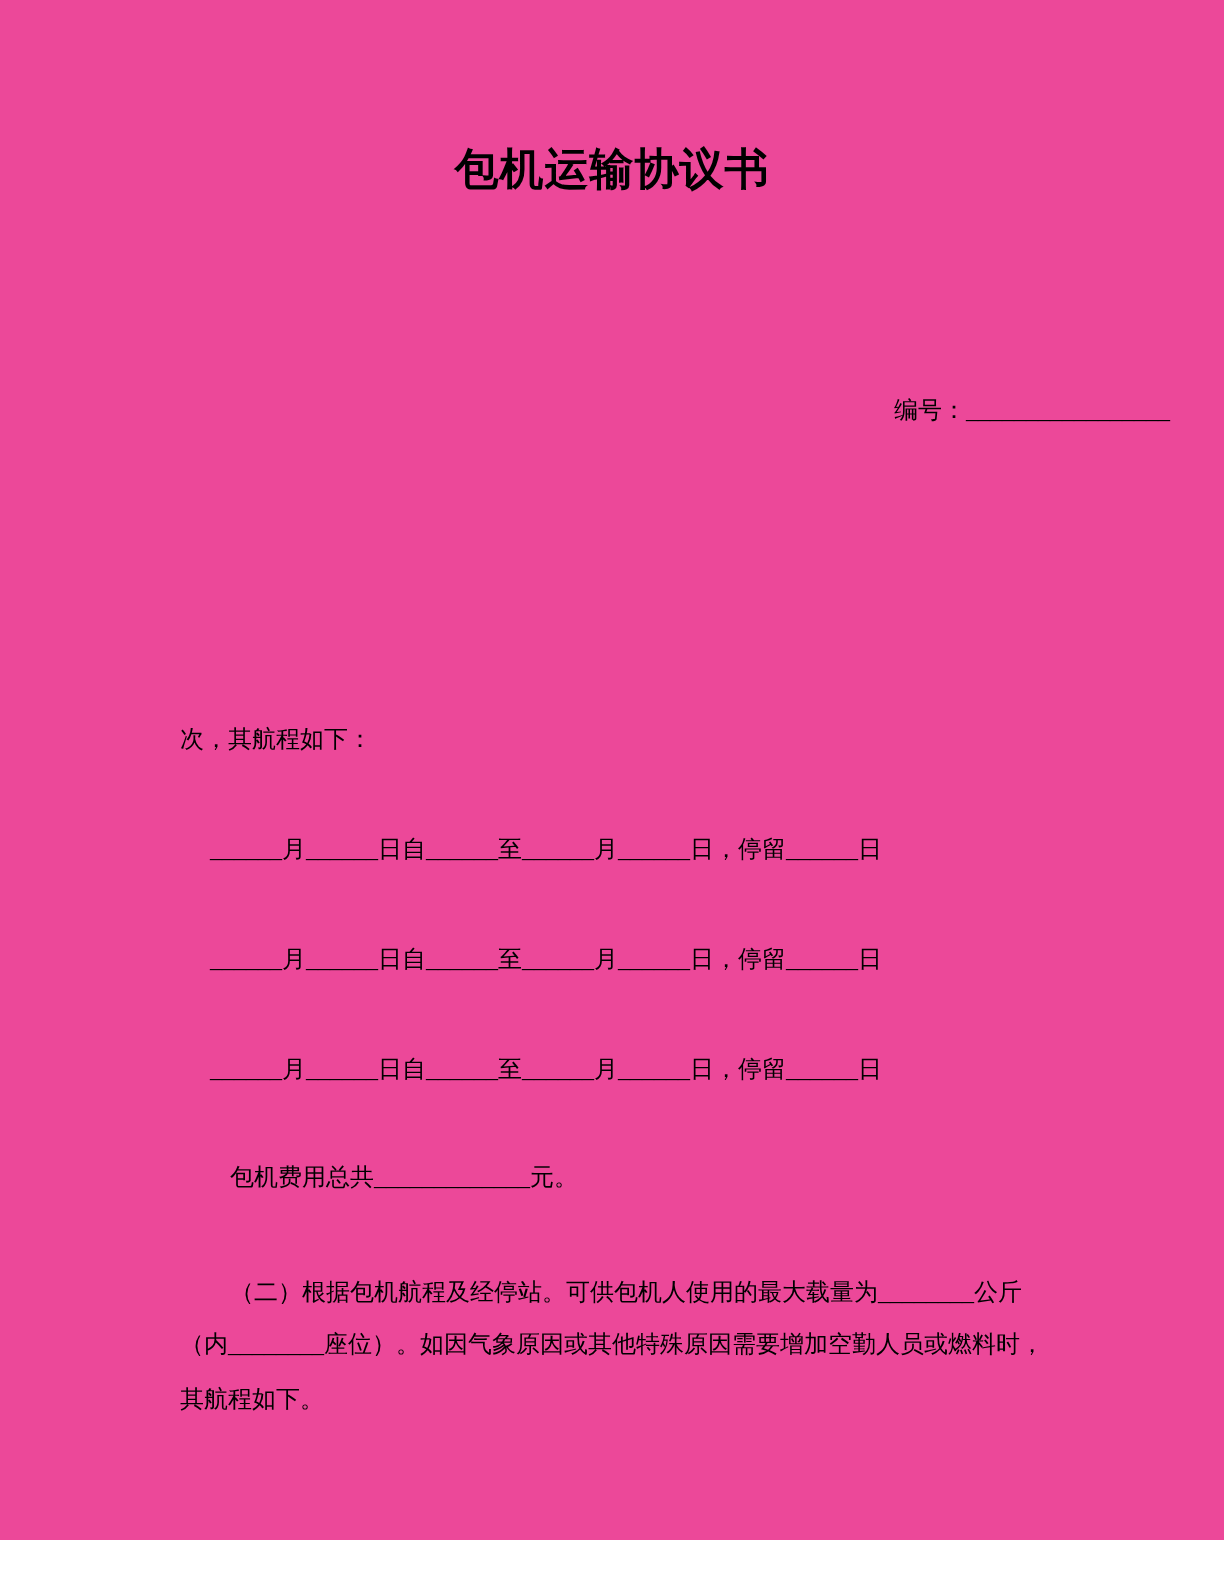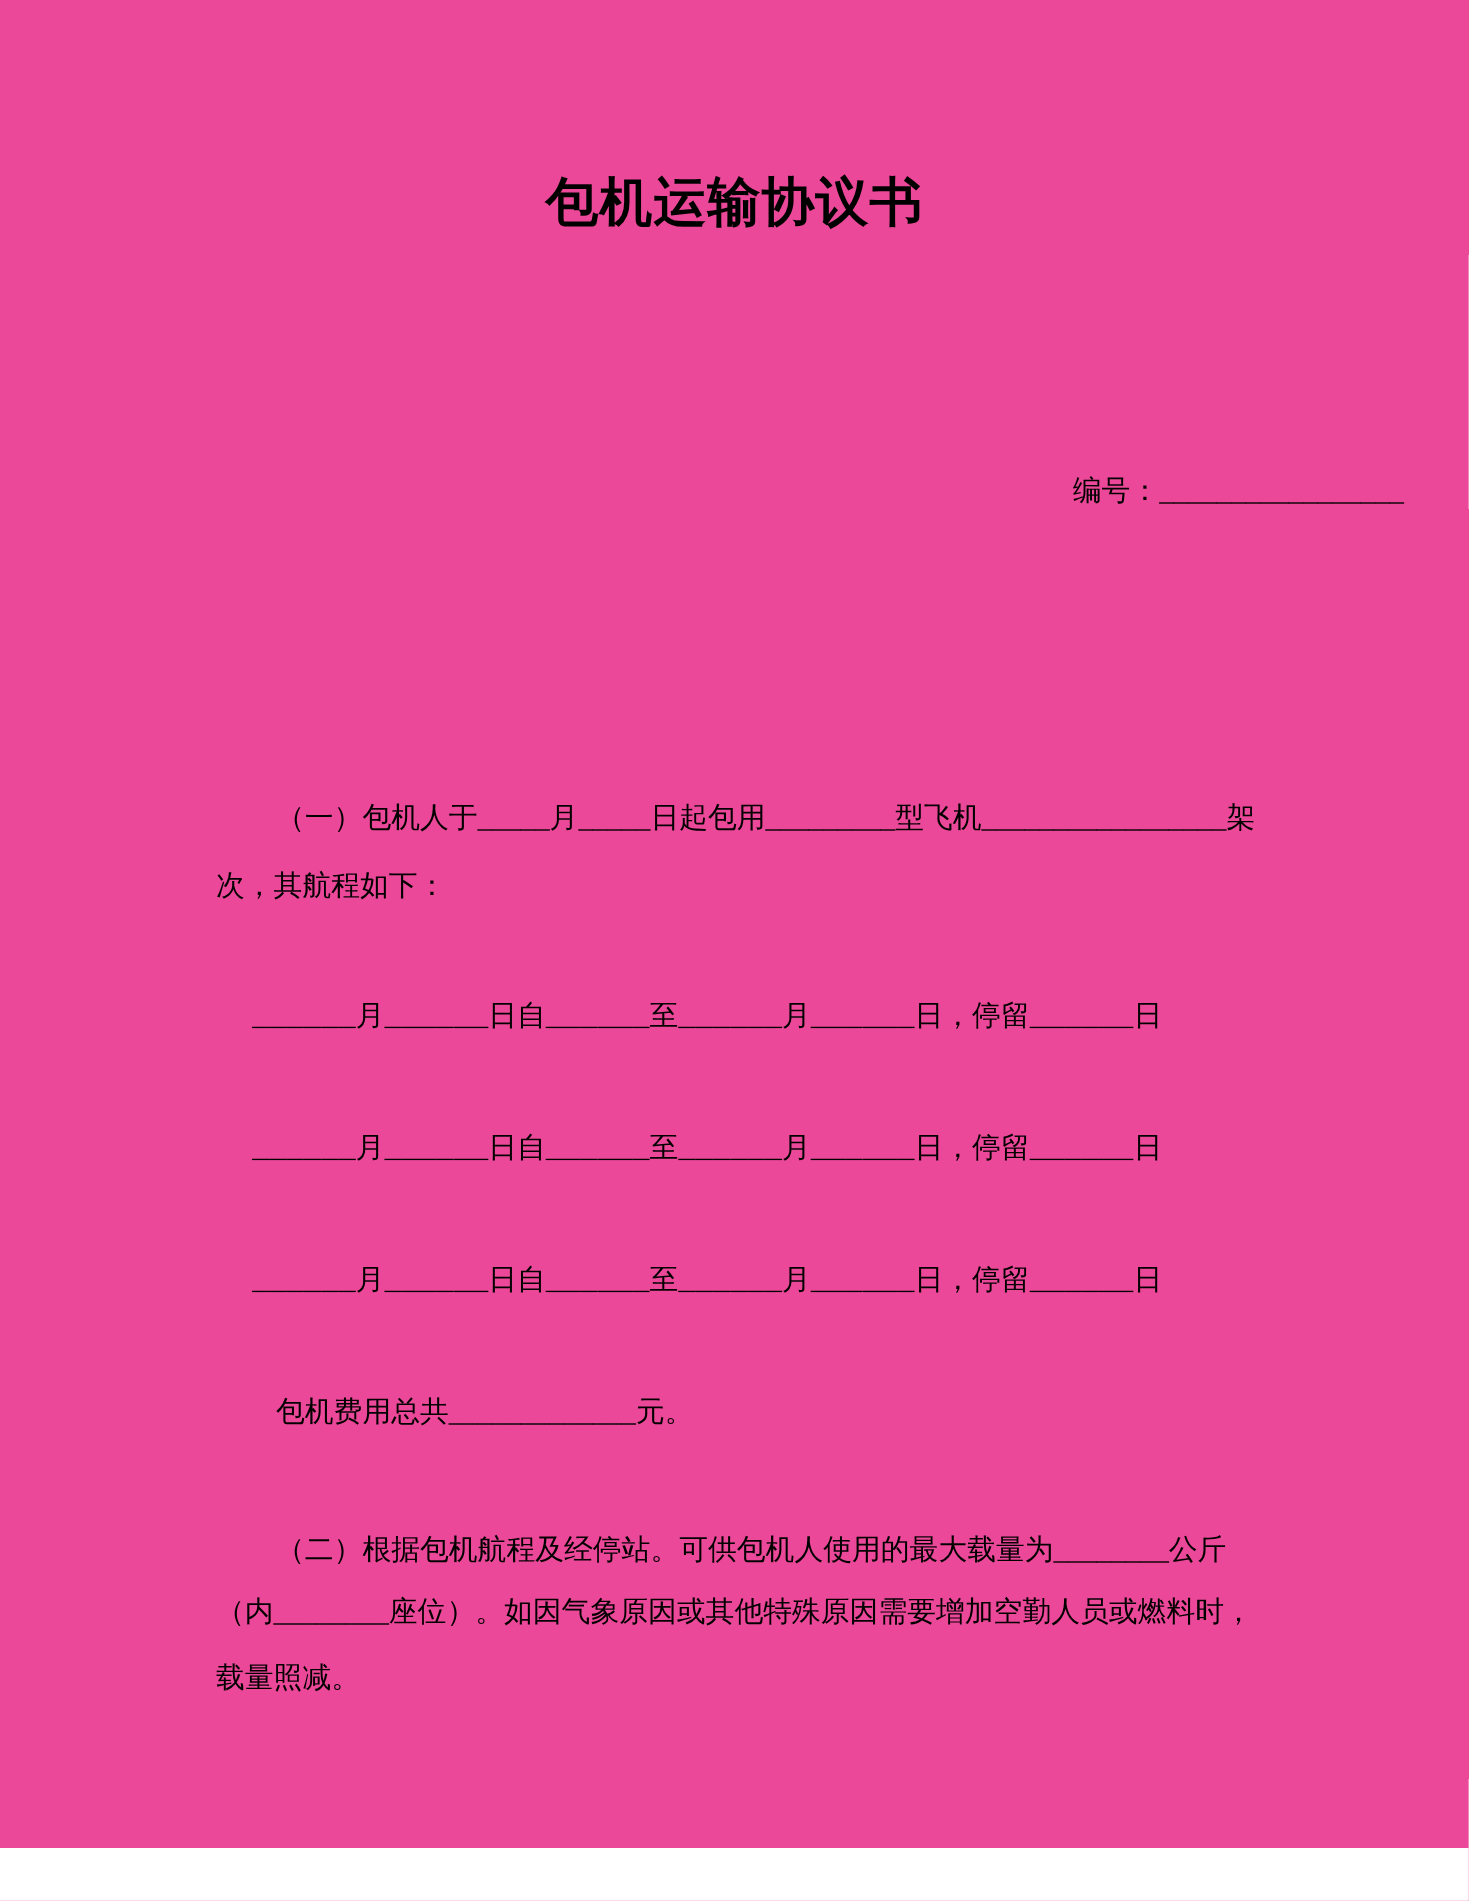--- a/index.html
+++ b/index.html
@@ -37,46 +37,45 @@
     white-space: nowrap;
   }
   .doc-number {
     position: absolute;
     top: 394px;
     right: 54px;
     left: auto;
     white-space: nowrap;
   }
   .indent-2 { left: 230px; }
-  .indent-route { left: 210px; font-family: Liberation Mono, monospace; }
+  .indent-route { left: 210px; }
 </style>
 </head>
 <body>
 
 <div class="page">
 
   <div class="title">包机运输协议书</div>
 
   <div class="doc-number">
     <span>编号：</span><span>_________________</span>
   </div>
 
 
 
-  <div class="line indent-2" style="top:666px">（一）包机人于_____月_____日起包用_________型飞机_________________架</div>
 
   <div class="line" style="top:723px">次，其航程如下：</div>
 
   <div class="line indent-route" style="top:833px">______月______日自______至______月______日，停留______日</div>
 
   <div class="line indent-route" style="top:943px">______月______日自______至______月______日，停留______日</div>
 
   <div class="line indent-route" style="top:1053px">______月______日自______至______月______日，停留______日</div>
 
   <div class="line indent-2" style="top:1276px">（二）根据包机航程及经停站。可供包机人使用的最大载量为________公斤</div>
 
   <div class="line indent-2" style="top:1161px">包机费用总共_____________元。</div>
 
   <div class="line" style="top:1328px">（内________座位）。如因气象原因或其他特殊原因需要增加空勤人员或燃料时，</div>
 
-  <div class="line" style="top:1383px">载量照减。</div>
+  <div class="line" style="top:1383px">其航程如下。</div>
 
 </div>
 
 </body></html>

